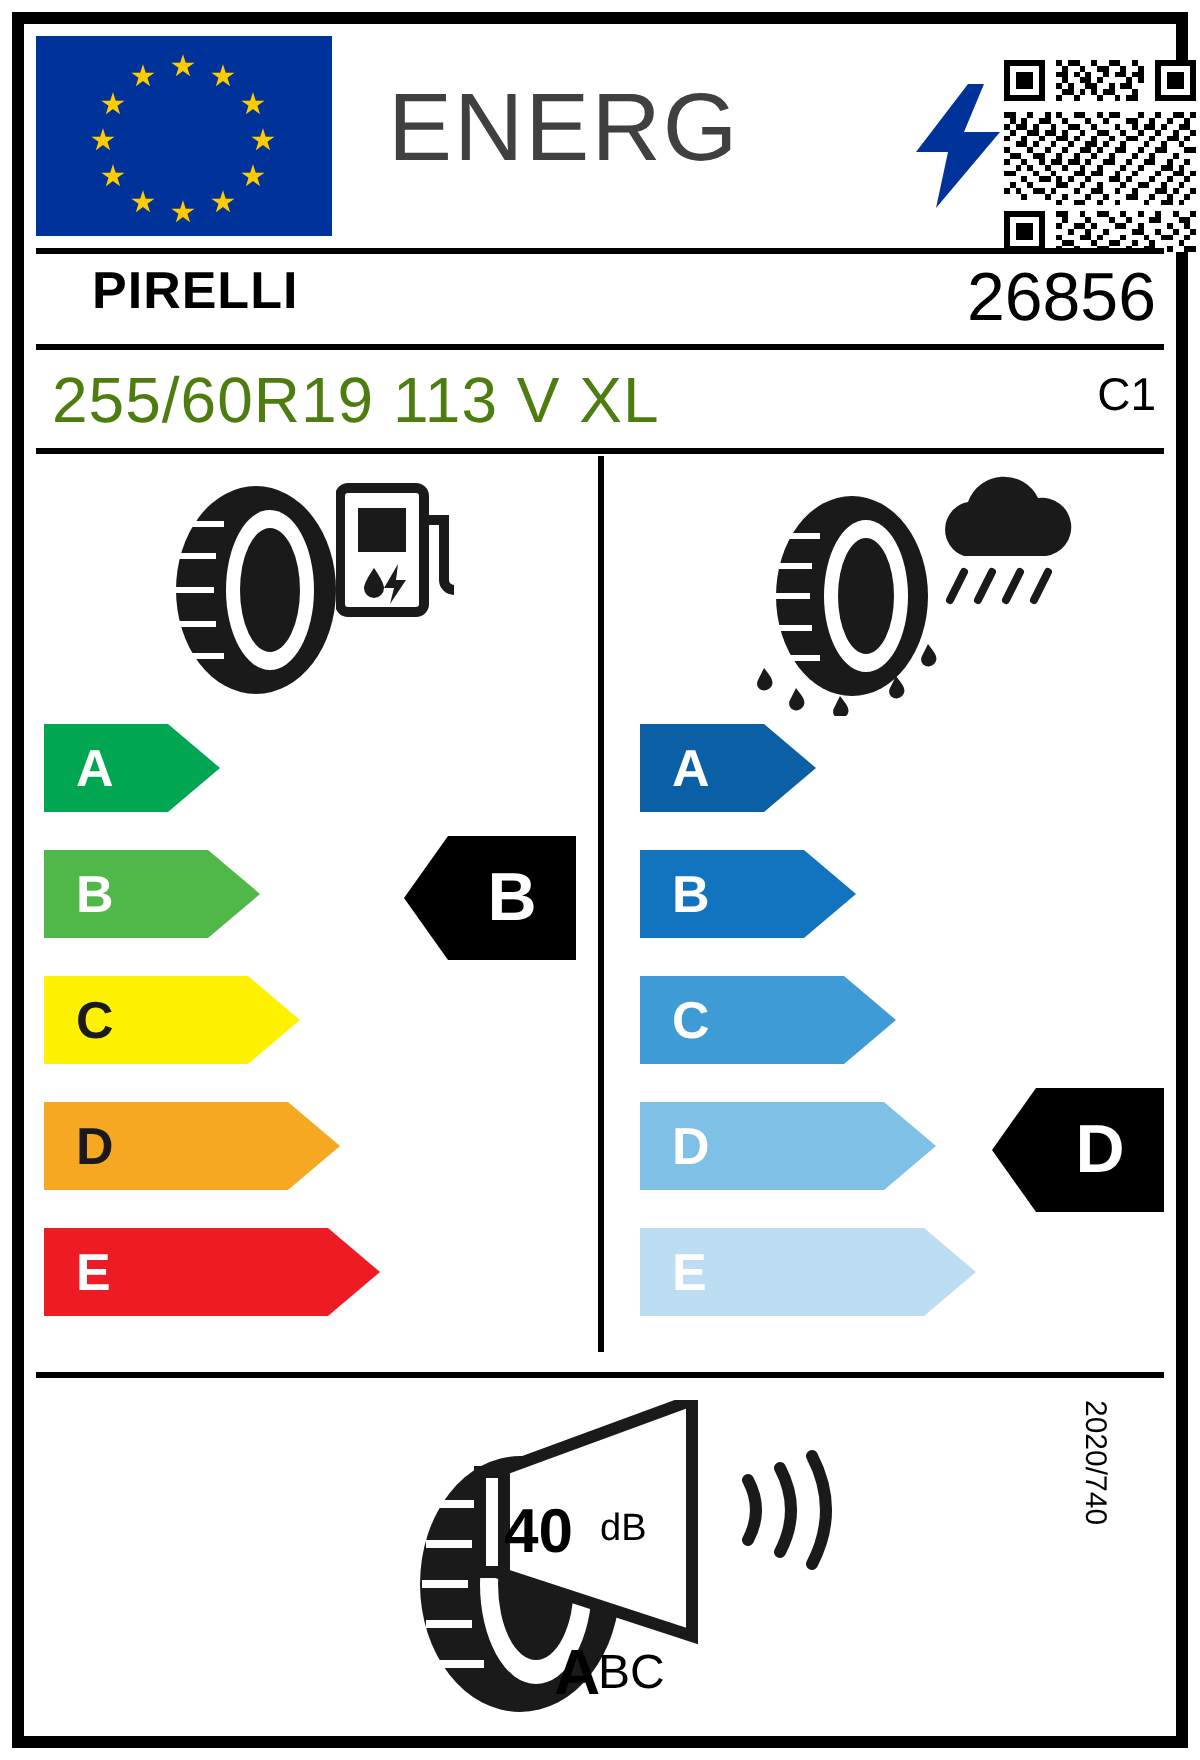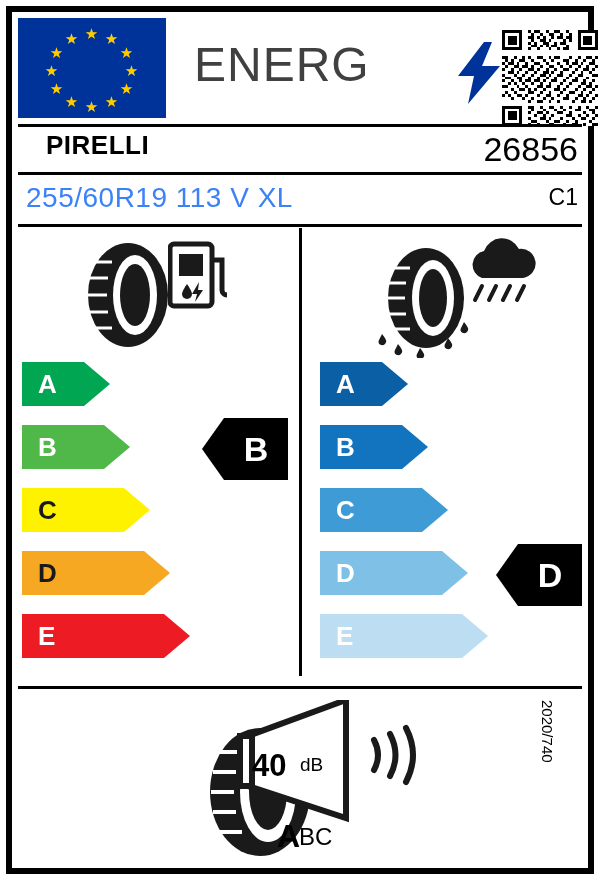--- a/index.html
+++ b/index.html
@@ -107,22 +107,22 @@
     position: absolute;
     left: 18px;
     top: 182px;
     width: 564px;
     height: 40px;
   }
   .tyre-size {
     position: absolute;
     left: 8px;
     top: 0;
-    font-size: 28px;
-    color: #3b82f6;
+    font-size: 32px;
+    color: #4d7c0f;
     letter-spacing: 0.5px;
   }
   .tyre-class {
     position: absolute;
     right: 4px;
     top: 2px;
     font-size: 23px;
     color: #000;
   }
 

